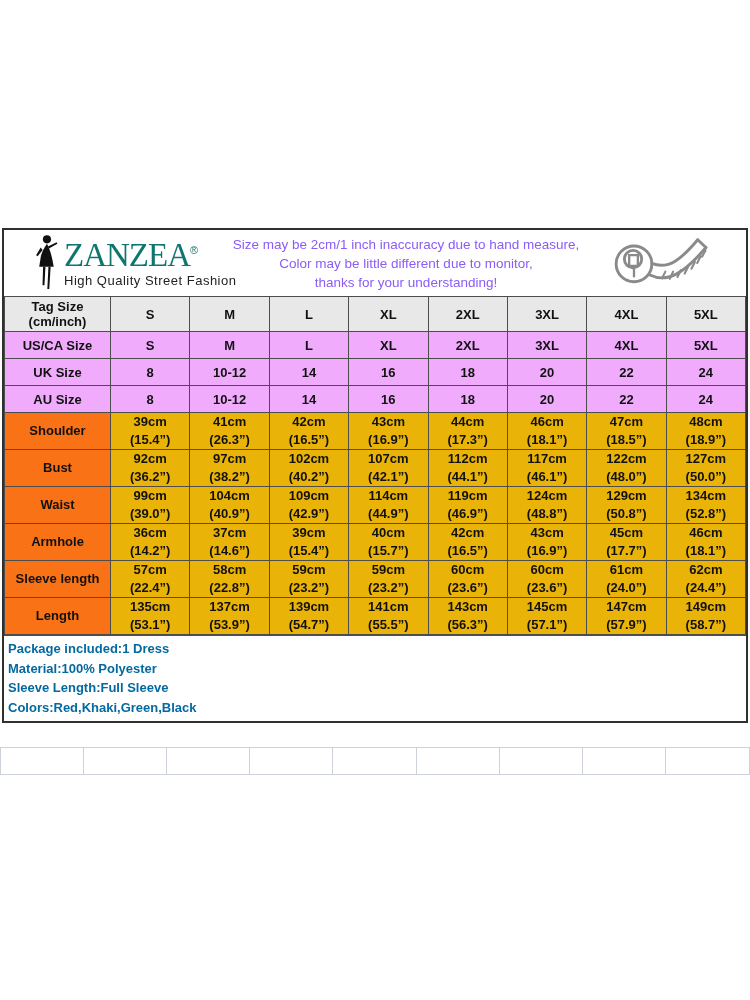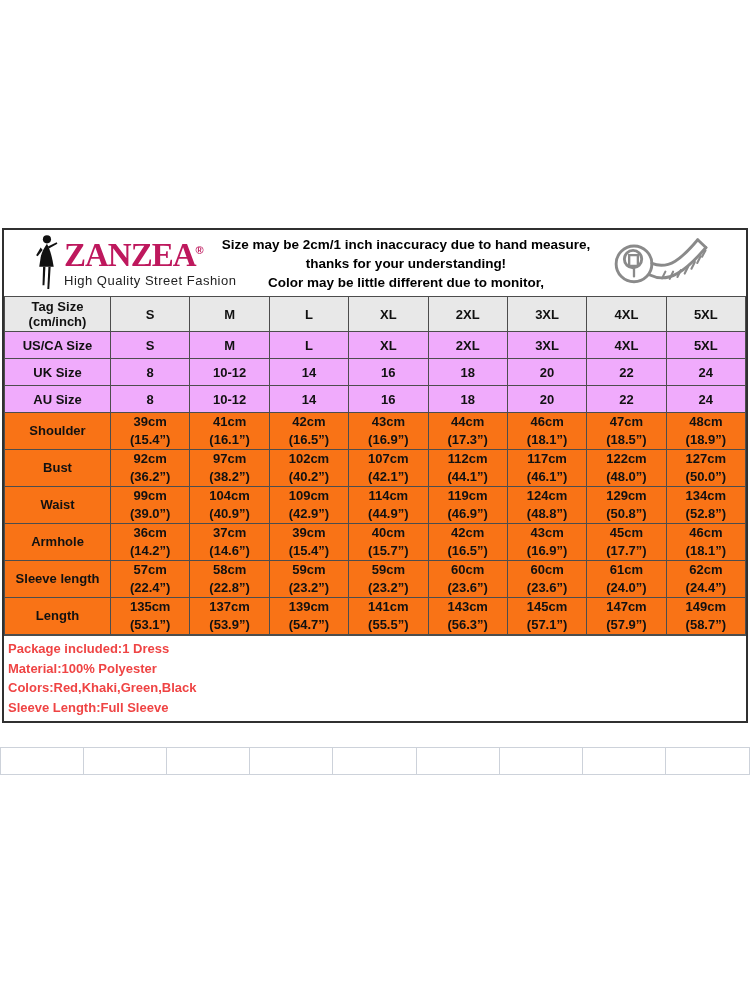--- a/index.html
+++ b/index.html
@@ -14,52 +14,52 @@
     border:2px solid #303030;background:#ffffff;
   }
   
   .band{
     height:66px;display:flex;align-items:center;
   }
   .brand{display:flex;align-items:center;margin-left:26px;width:180px;flex:0 0 auto;}
   .brand svg{display:block;}
   .brand-text{margin-left:2px;}
   .wordmark{
-    font-family:"Liberation Serif","DejaVu Serif",serif;font-weight:bold;
-    font-size:33px;line-height:1;letter-spacing:-1px;color:#be185d;white-space:nowrap;
+    font-family:"Liberation Serif","DejaVu Serif",serif;font-weight:normal;
+    font-size:33px;line-height:1;letter-spacing:-1px;color:#0f766e;white-space:nowrap;
   }
   .wordmark .reg{font-size:11px;vertical-align:super;letter-spacing:0;font-family:"Liberation Sans",sans-serif;}
   .tagline{
     font-size:13px;color:#222;letter-spacing:.5px;margin-top:1px;white-space:nowrap;
     font-family:"Liberation Sans",sans-serif;
   }
   .notice{
-    flex:1;text-align:center;font-weight:bold;font-size:13.5px;line-height:19px;color:#000000;
+    flex:1;text-align:center;font-weight:normal;font-size:13.5px;line-height:19px;color:#8b5cf6;
     padding-right:4px;
   }
   .tape{flex:0 0 auto;width:118px;margin-right:22px;}
   
   table.size{
     width:100%;border-collapse:collapse;table-layout:fixed;
   }
   table.size td{
     border:1.5px solid #4d4d4d;text-align:center;vertical-align:middle;
     font-weight:bold;font-size:13px;color:#111;padding:0;
   }
   td.lbl{background:#e8e8e8;font-size:13px;line-height:15px;}
   tr.r-tag td{height:34px;background:#e8e8e8;margin-top:20px;}
   tr.r-size td{height:26px;background:#f0abfc;}
-  tr.r-meas td{height:36px;background:#f97316;line-height:18px;font-size:13px;}
+  tr.r-meas td{height:36px;background:#eab308;line-height:18px;font-size:13px;}
   tr.r-meas td.lbl{background:#f97316;}
   
   .details{
     padding:3px 0 4px 4px;border-top:1.5px solid #4d4d4d;
   }
   .details .line{
-    font-weight:bold;font-size:13px;line-height:19.5px;color:#ef4444;white-space:nowrap;
+    font-weight:bold;font-size:13px;line-height:19.5px;color:#0369a1;white-space:nowrap;
   }
   
   .egrid{
     position:absolute;left:0;top:747px;width:748px;height:26px;
     display:grid;grid-template-columns:repeat(9,1fr);
     border:1px solid #cdd2da;background:#fff;
   }
   .egrid .gcell{border-right:1px solid #cdd2da;}
   .egrid .gcell:last-child{border-right:none;}
 </style>
@@ -81,22 +81,22 @@
         </svg>
       </span>
       <div class="brand-text">
         <div class="wordmark"><span>ZANZEA</span><span class="reg">®</span></div>
         <div class="tagline">High Quality Street Fashion</div>
       </div>
     </div>
 
     <div class="notice">
       <div>Size may be 2cm/1 inch inaccuracy due to hand measure,</div>
+      <div>Color may be little different due to monitor,</div>
       <div>thanks for your understanding!</div>
-      <div>Color may be little different due to monitor,</div>
     </div>
 
     <div class="tape">
       <svg width="112" height="56" viewBox="0 0 112 58" fill="none" stroke="#8a8a8a" stroke-width="3" stroke-linecap="round">
         <circle cx="27" cy="32" r="18.5"></circle>
         <circle cx="26" cy="27" r="9"></circle>
         <path d="M22 23 h9 v11 h-9 z" stroke-width="2.4"></path>
         <path d="M27 36 v9" stroke-width="2.4"></path>
         <path d="M43.5 43.5 C 63 53 81 39 101.5 15"></path>
         <path d="M45.5 31.5 C 63 38.5 76.5 26.5 93 7"></path>
@@ -158,21 +158,21 @@
           <td class="hd">14</td>
           <td class="hd">16</td>
           <td class="hd">18</td>
           <td class="hd">20</td>
           <td class="hd">22</td>
           <td class="hd">24</td>
         </tr>
         <tr class="r-meas">
           <td class="lbl">Shoulder</td>
           <td class="val"><span>39cm</span><br><span>(15.4”)</span></td>
-          <td class="val"><span>41cm</span><br><span>(16.1”)</span></td>
+          <td class="val"><span>41cm</span><br><span>(26.3”)</span></td>
           <td class="val"><span>42cm</span><br><span>(16.5”)</span></td>
           <td class="val"><span>43cm</span><br><span>(16.9”)</span></td>
           <td class="val"><span>44cm</span><br><span>(17.3”)</span></td>
           <td class="val"><span>46cm</span><br><span>(18.1”)</span></td>
           <td class="val"><span>47cm</span><br><span>(18.5”)</span></td>
           <td class="val"><span>48cm</span><br><span>(18.9”)</span></td>
         </tr>
         <tr class="r-meas">
           <td class="lbl">Bust</td>
           <td class="val"><span>92cm</span><br><span>(36.2”)</span></td>
@@ -227,22 +227,22 @@
           <td class="val"><span>145cm</span><br><span>(57.1”)</span></td>
           <td class="val"><span>147cm</span><br><span>(57.9”)</span></td>
           <td class="val"><span>149cm</span><br><span>(58.7”)</span></td>
         </tr>
       </tbody>
   </table>
 
   <div class="details" id="details">
       <div class="line">Package included:1 Dress</div>
       <div class="line">Material:100% Polyester</div>
+      <div class="line">Sleeve Length:Full Sleeve</div>
       <div class="line">Colors:Red,Khaki,Green,Black</div>
-      <div class="line">Sleeve Length:Full Sleeve</div>
     </div>
 </div>
 
 <div class="egrid" id="egrid">
     <div class="gcell"></div>
     <div class="gcell"></div>
     <div class="gcell"></div>
     <div class="gcell"></div>
     <div class="gcell"></div>
     <div class="gcell"></div>

